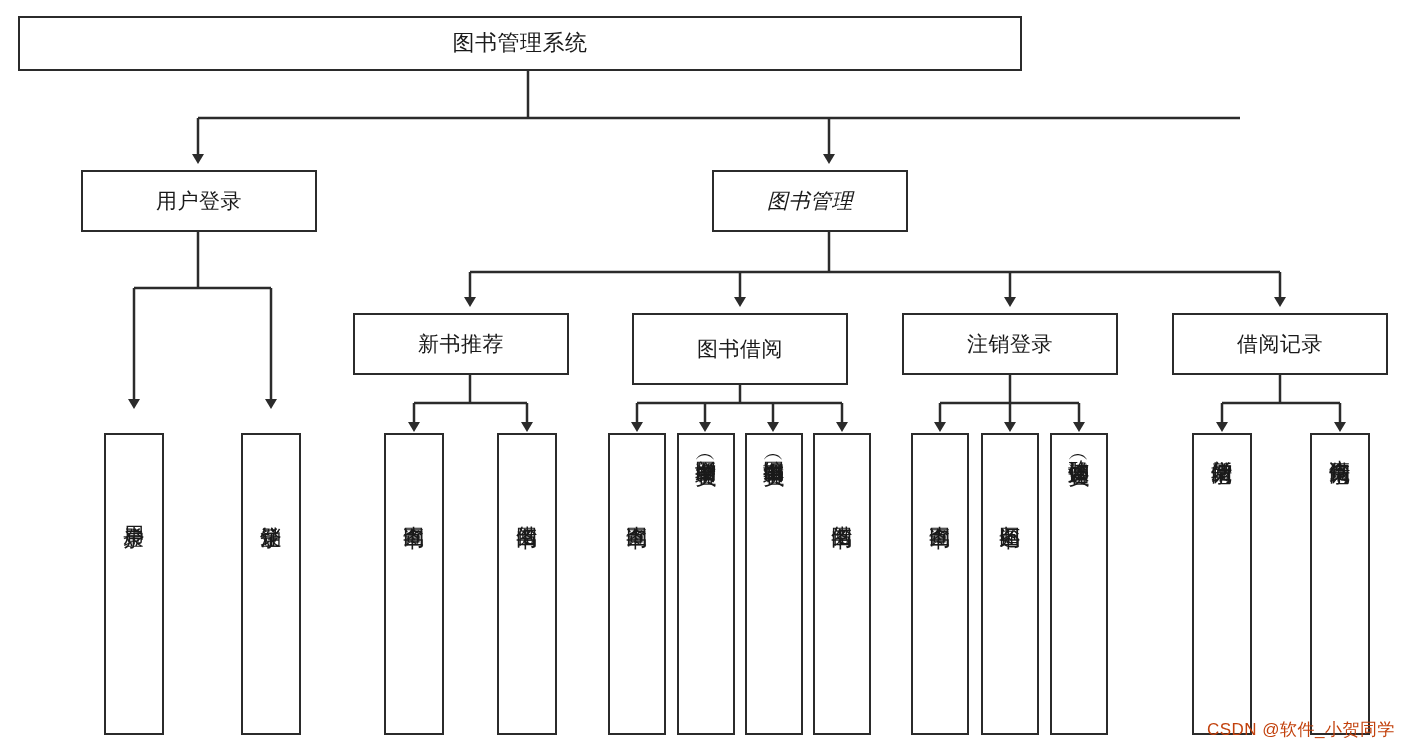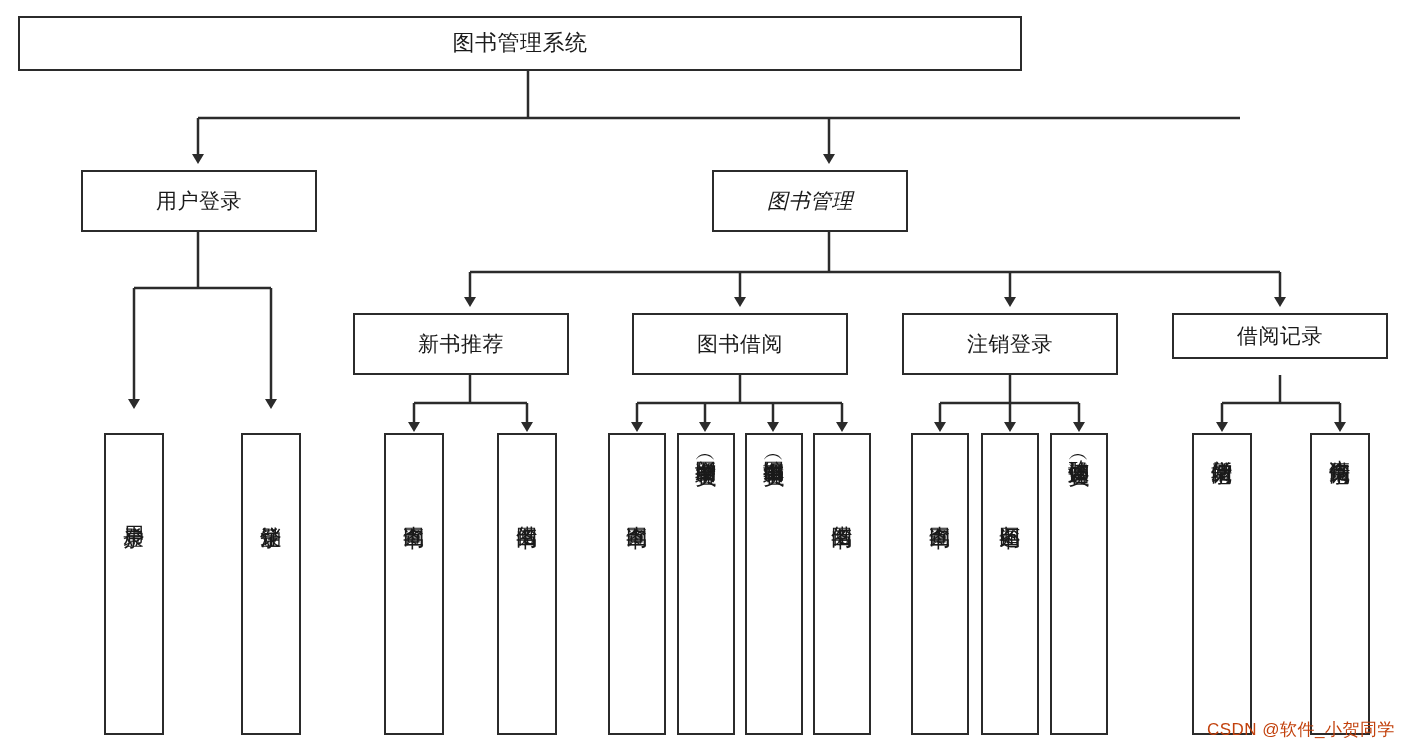--- a/index.html
+++ b/index.html
@@ -138,27 +138,27 @@
   <div class="node horiz" style="left:81px; top:170px; width:236px; height:62px;">
     <span class="label">用户登录</span>
   </div>
   <div class="node horiz" style="left:712px; top:170px; width:196px; height:62px;font-style:italic;">
     <span class="label">图书管理</span>
   </div>
 
   <div class="node horiz" style="left:341px; top:313px; width:216px; height:62px;margin-left:12px;">
     <span class="label">新书推荐</span>
   </div>
-  <div class="node horiz" style="left:632px; top:313px; width:216px; height:62px;">
+  <div class="node horiz" style="left:632px; top:313px; width:216px; height:72px;">
     <span class="label">图书借阅</span>
   </div>
   <div class="node horiz" style="left:902px; top:313px; width:216px; height:62px;">
     <span class="label">注销登录</span>
   </div>
-  <div class="node horiz" style="left:1172px; top:313px; width:216px; height:46px;">
+  <div class="node horiz" style="left:1172px; top:313px; width:216px; height:62px;">
     <span class="label">借阅记录</span>
   </div>
 
   <div class="node vert mid" style="left:104px; top:433px; width:60px; height:302px;">
     <span class="label">用户登录</span>
   </div>
   <div class="node vert mid" style="left:241px; top:433px; width:60px; height:302px;">
     <span class="label">注销登录</span>
   </div>
 

